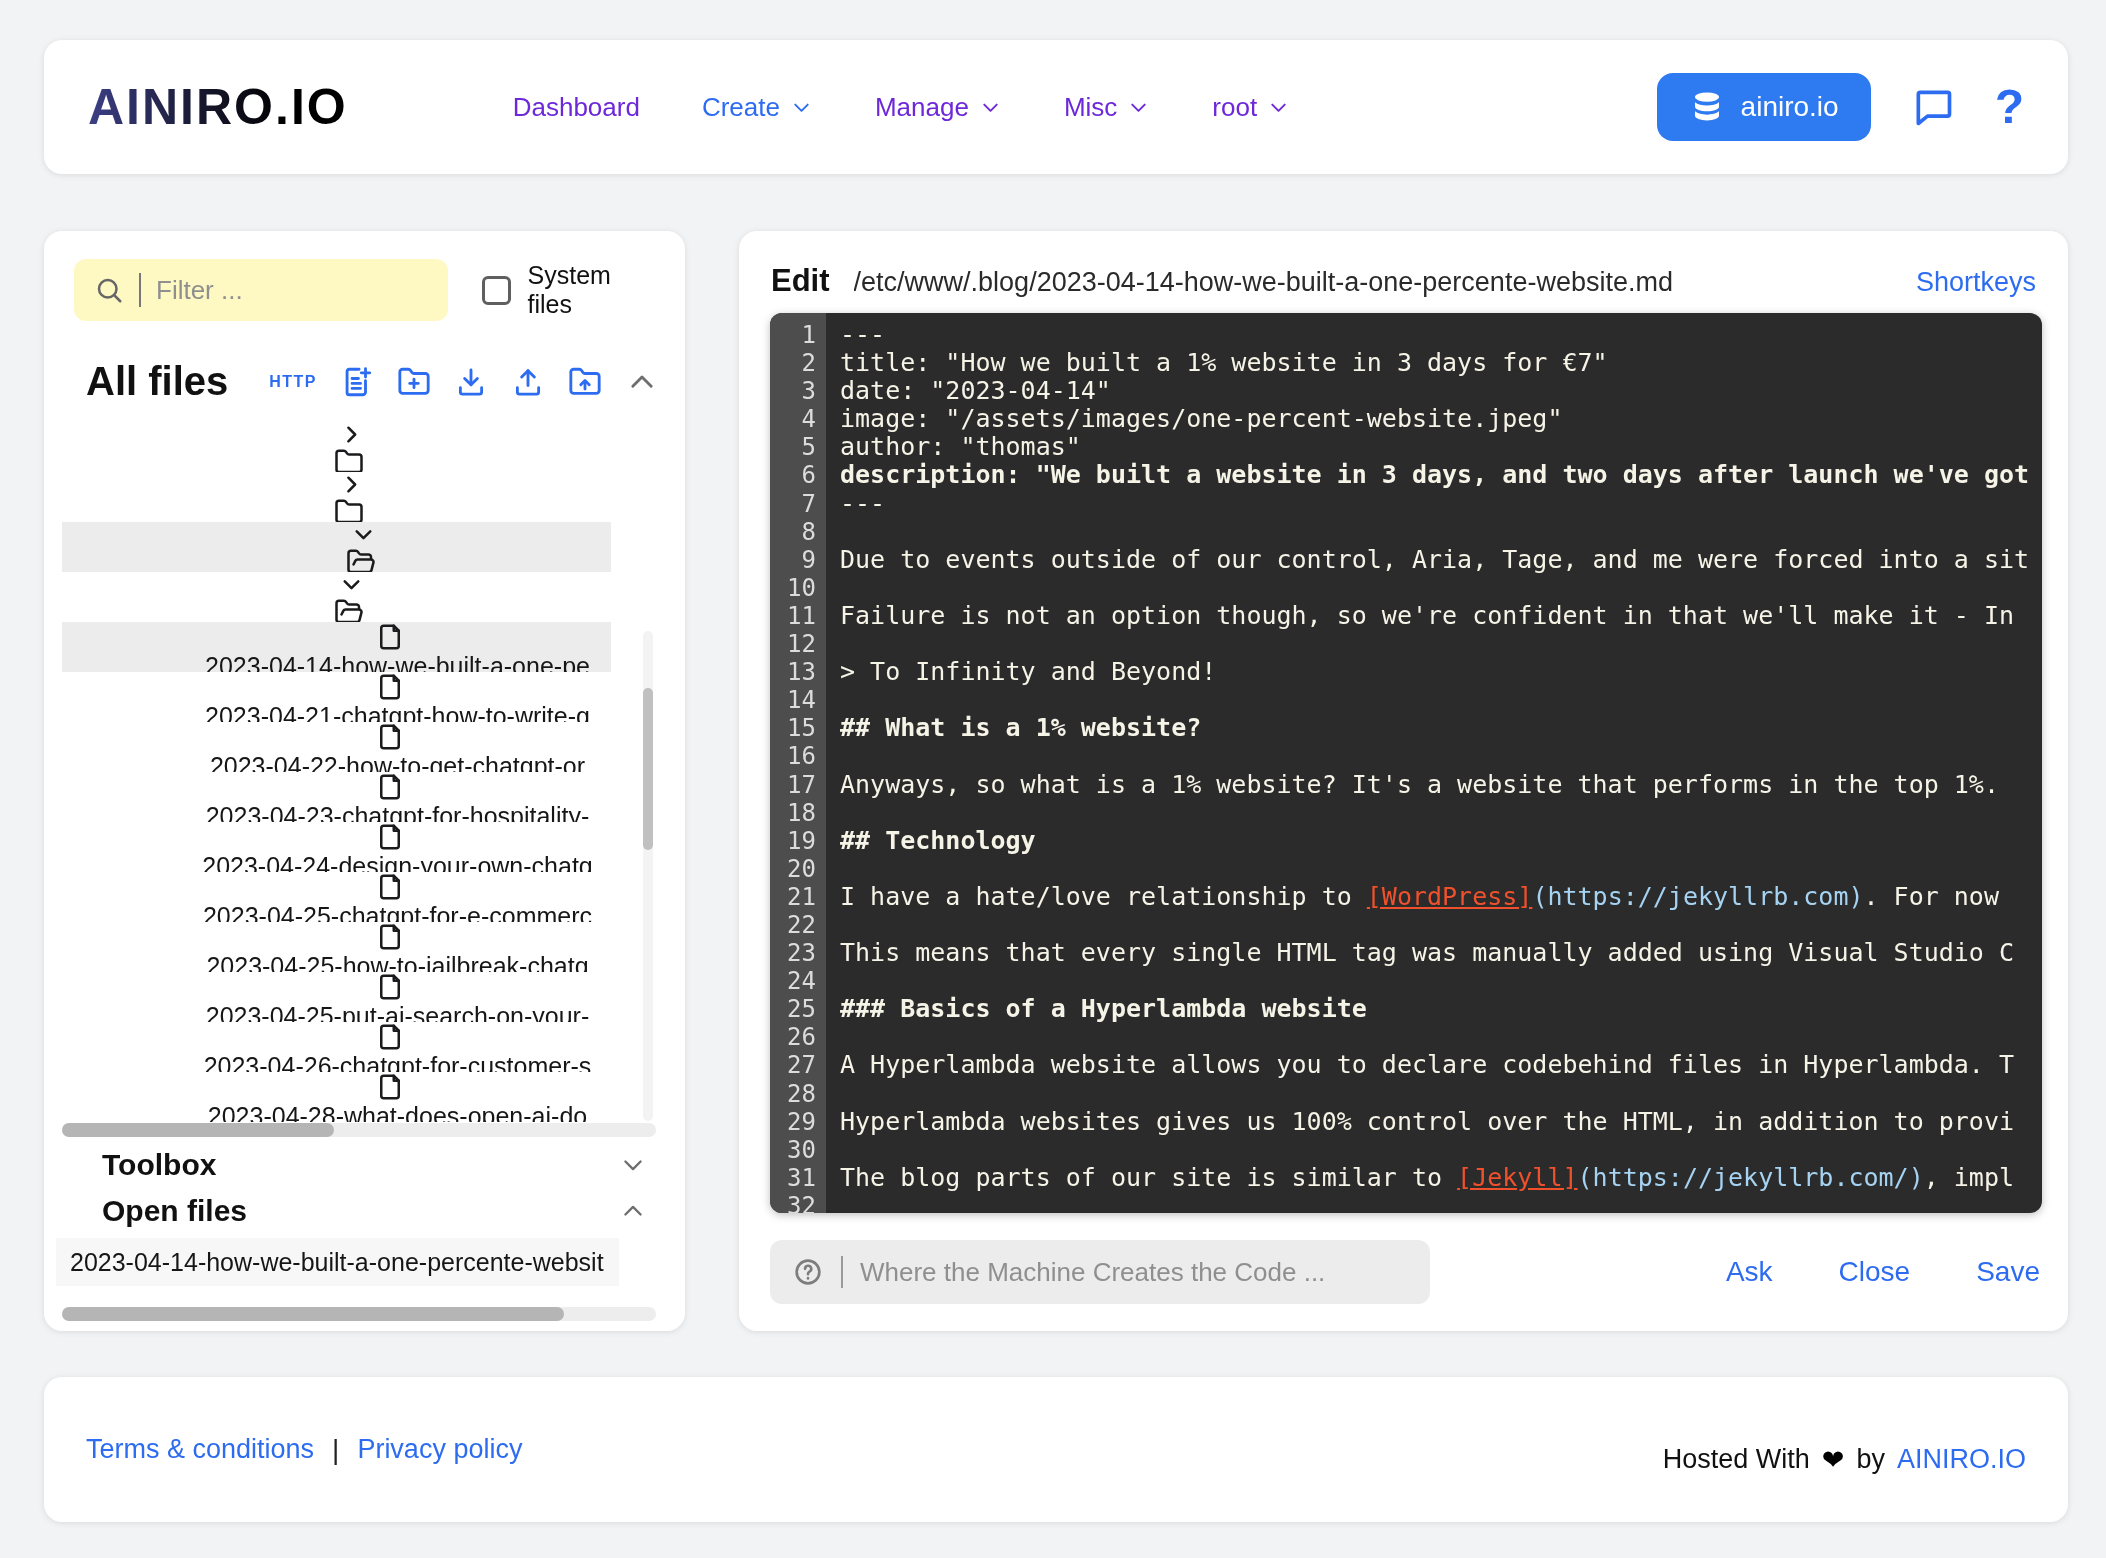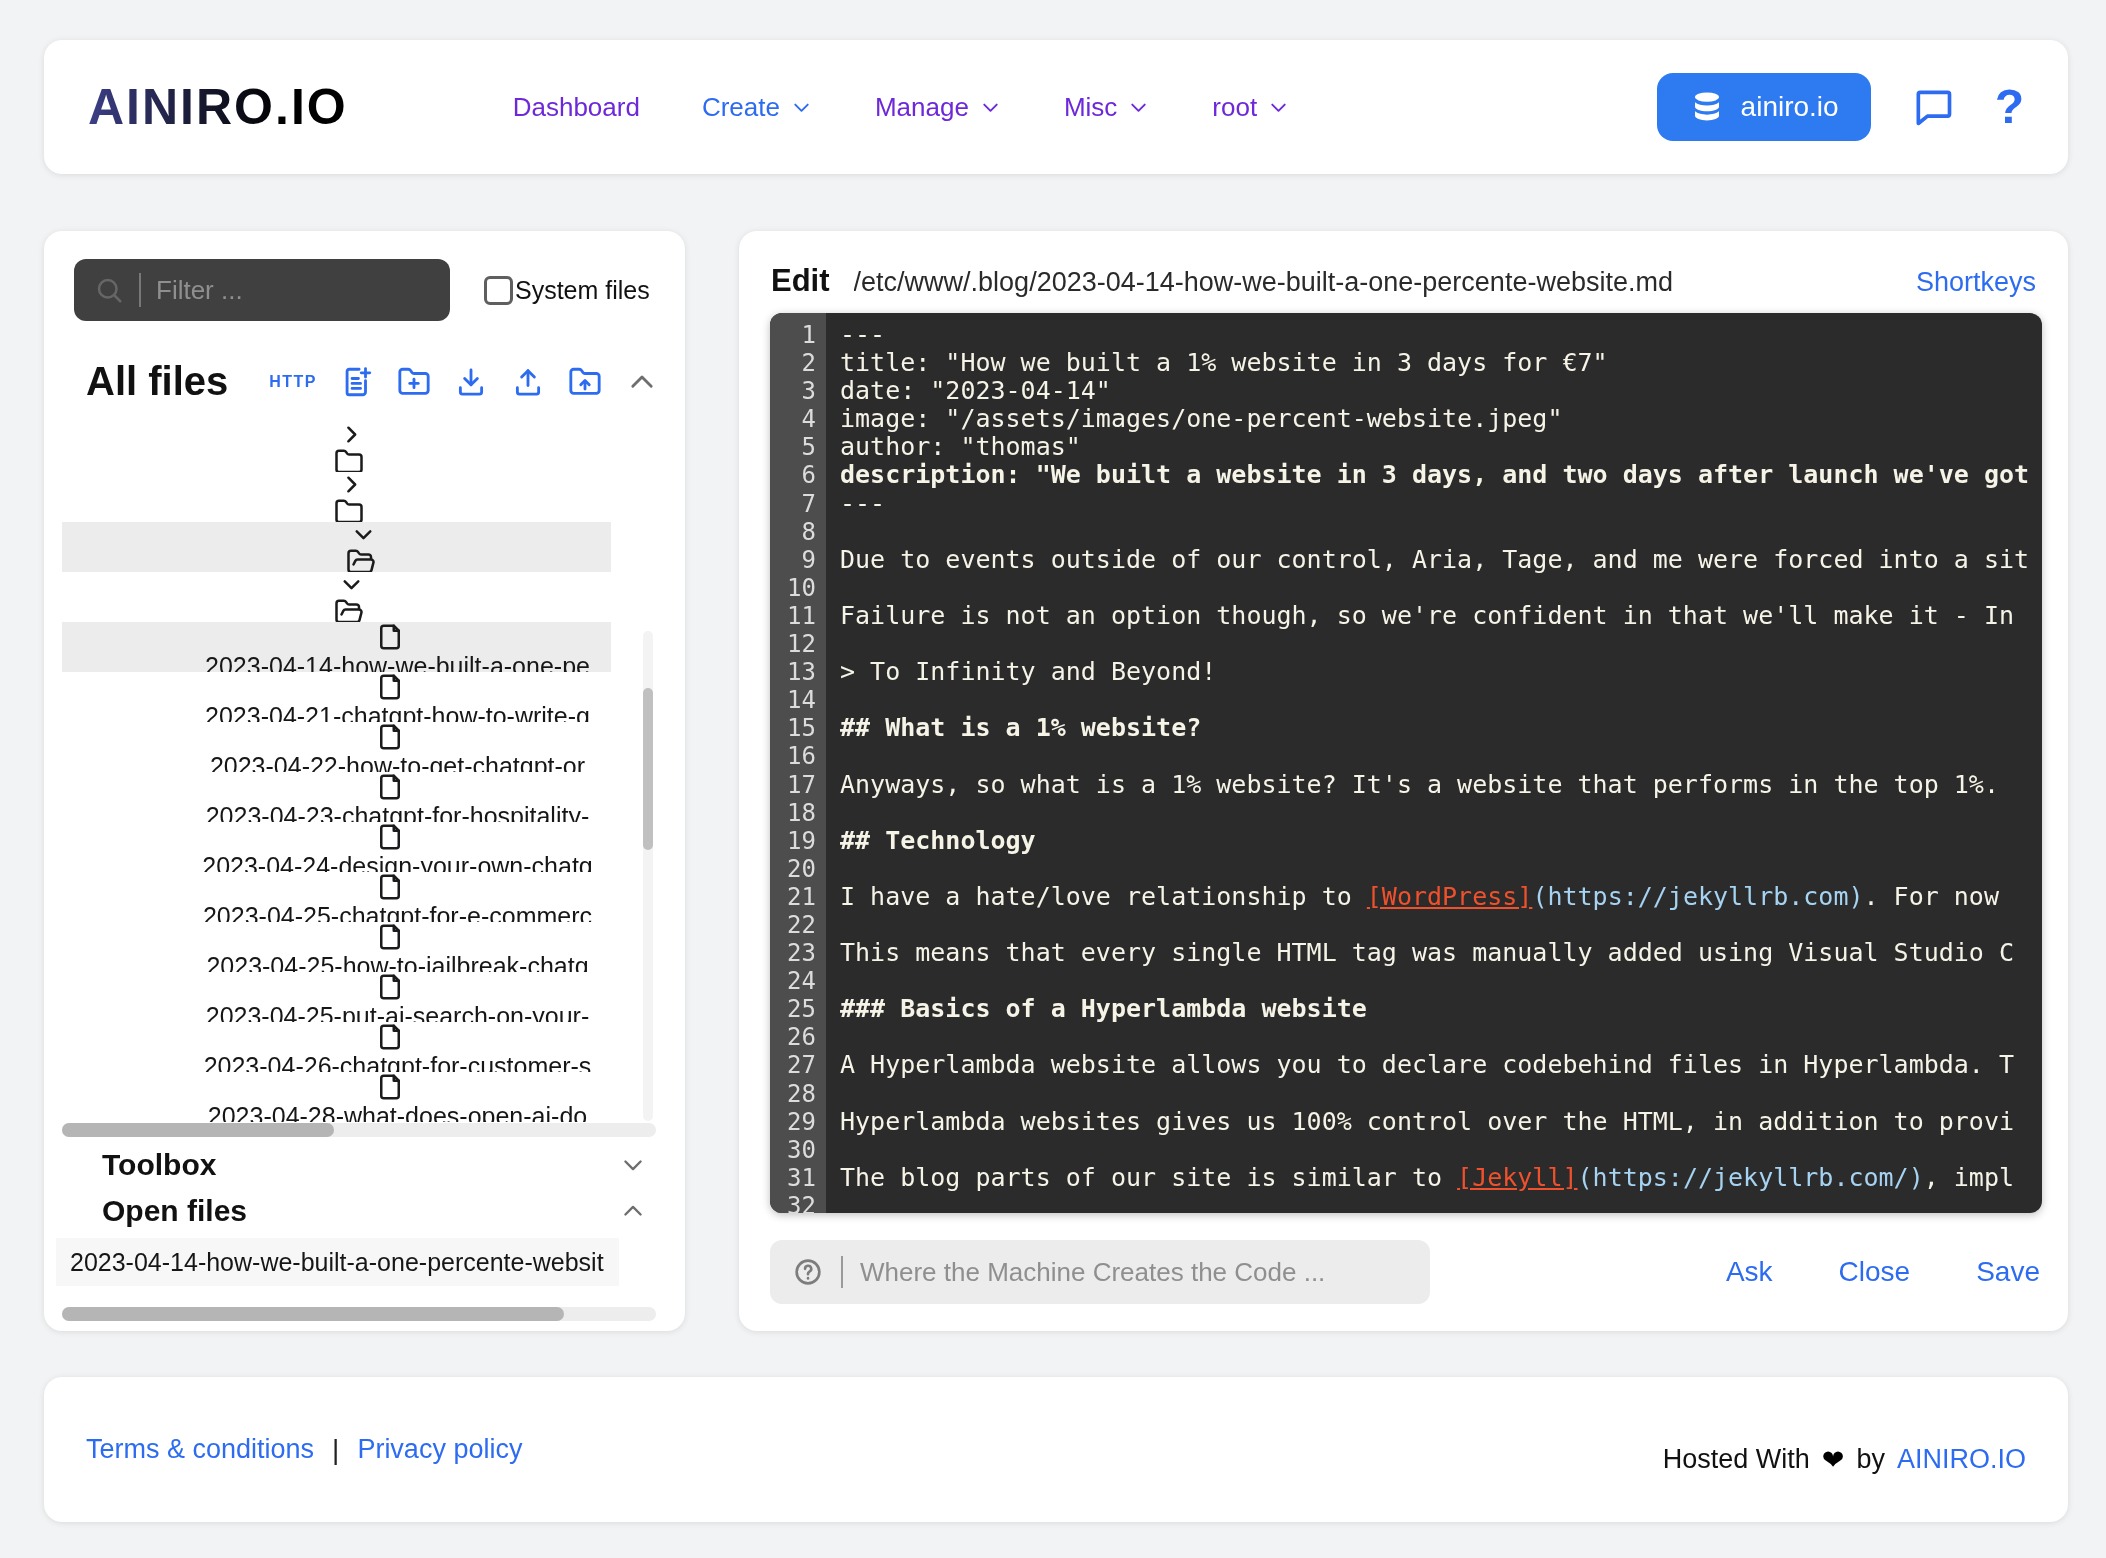--- a/index.html
+++ b/index.html
@@ -27,25 +27,25 @@
   .chevsm{width:23px;height:23px;display:inline-block;}
   .topbar-right{margin-left:auto;display:flex;align-items:center;gap:40px;}
   .pill{display:flex;align-items:center;gap:16px;background:var(--pill,#2e7af0);color:#fff;border:none;border-radius:16px;height:68px;padding:0 32px;font-size:28px;font-family:inherit;cursor:pointer;}
   .dbicon{width:36px;height:36px;display:inline-block;}
   .chat{width:44px;height:44px;color:var(--accent,#2d6cf0);display:inline-block;cursor:pointer;}
   .help{font-size:48px;font-weight:700;color:var(--accent,#2d6cf0);cursor:pointer;line-height:1;}
 
   
   .files-panel{position:absolute;left:44px;top:231px;width:641px;height:1100px;}
   .filter-row{display:flex;align-items:center;margin:28px 24px 0 30px;}
-  .filter-input{width:376px;height:62px;background:#404040;border-radius:12px;display:flex;align-items:center;padding:0 20px;gap:15px;cursor:text;}
+  .filter-input{width:376px;height:62px;background:#fef9c3;border-radius:12px;display:flex;align-items:center;padding:0 20px;gap:15px;cursor:text;}
   .sicon{width:30px;height:30px;color:#666;flex:none;}
   .caret{width:2px;height:34px;background:#787878;flex:none;}
   .ph{color:#8f8f8f;font-size:26px;white-space:nowrap;overflow:hidden;}
-  .sysfiles{display:flex;gap:2px;margin-left:34px;cursor:pointer;}
+  .sysfiles{display:flex;align-items:center;gap:17px;margin-left:34px;cursor:pointer;}
   .checkbox{width:29px;height:29px;border:3px solid #5f5f5f;border-radius:6px;flex:none;}
   .syslabel{font-size:25px;color:#111;}
   .allfiles-row{display:flex;align-items:center;margin:38px 26px 0 42px;}
   .allfiles-row h2{font-size:40px;font-weight:700;}
   .toolbar{margin-left:auto;display:flex;align-items:center;gap:23px;color:var(--accent,#2d6cf0);}
   .http{font-size:16px;font-weight:700;letter-spacing:1.5px;color:var(--accent,#2d6cf0);cursor:pointer;}
   .tbi{width:34px;height:34px;display:inline-block;cursor:pointer;}
   .gray{color:#6e6e6e !important;}
   .tree{margin:18px 74px 0 18px;height:700px;overflow:hidden;}
   .trow{height:50px;display:flex;align-items:center;font-size:25px;white-space:nowrap;overflow:hidden;cursor:pointer;flex-direction:column;}

